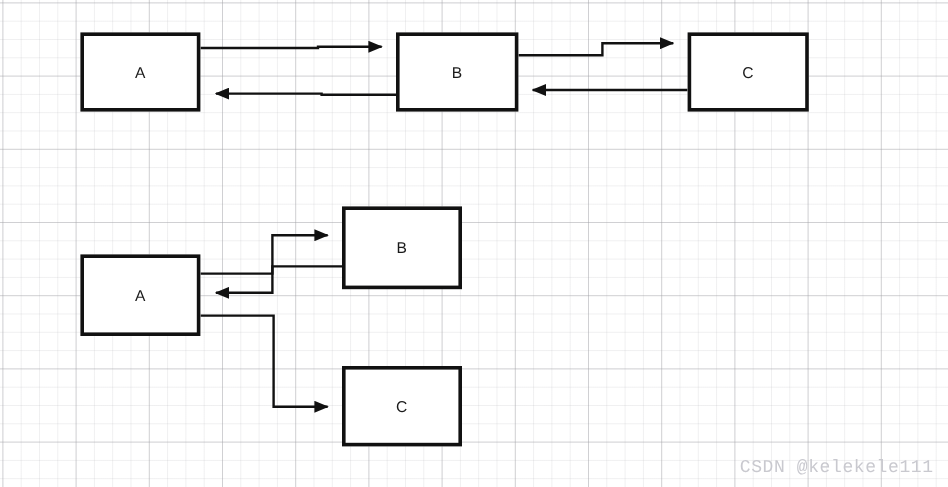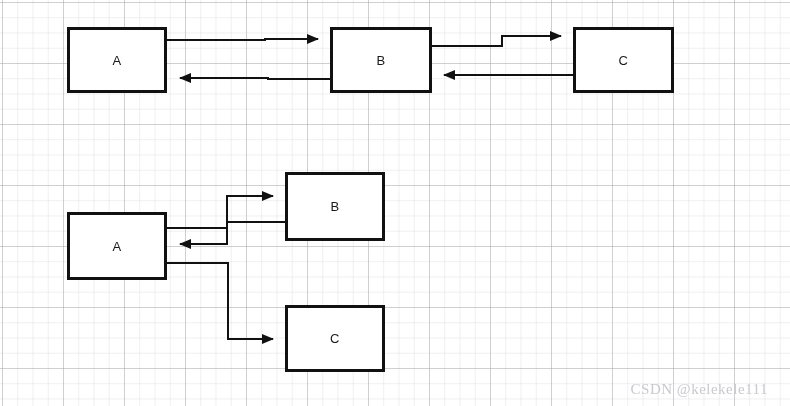--- a/index.html
+++ b/index.html
@@ -41,25 +41,25 @@
     z-index:3;
   }
   .node-label{
     font-size:13px;
     line-height:1;
     letter-spacing:0.5px;
     color:#1a1a1a;
   }
   .watermark{
     position:absolute;
-    right:22px;bottom:8px;
+    right:12px;bottom:8px;
     color:#c9c9cf;
     font-size:15px;
     letter-spacing:0.5px;
-    font-family:Liberation Serif, serif;
+    font-family:Liberation Mono, monospace;
     z-index:5;
     user-select:none;
   }
 </style>
 </head>
 <body>
 
 <div id="canvas">
 
   <svg id="wires" width="790" height="406" viewBox="0 0 790 406" xmlns="http://www.w3.org/2000/svg">

